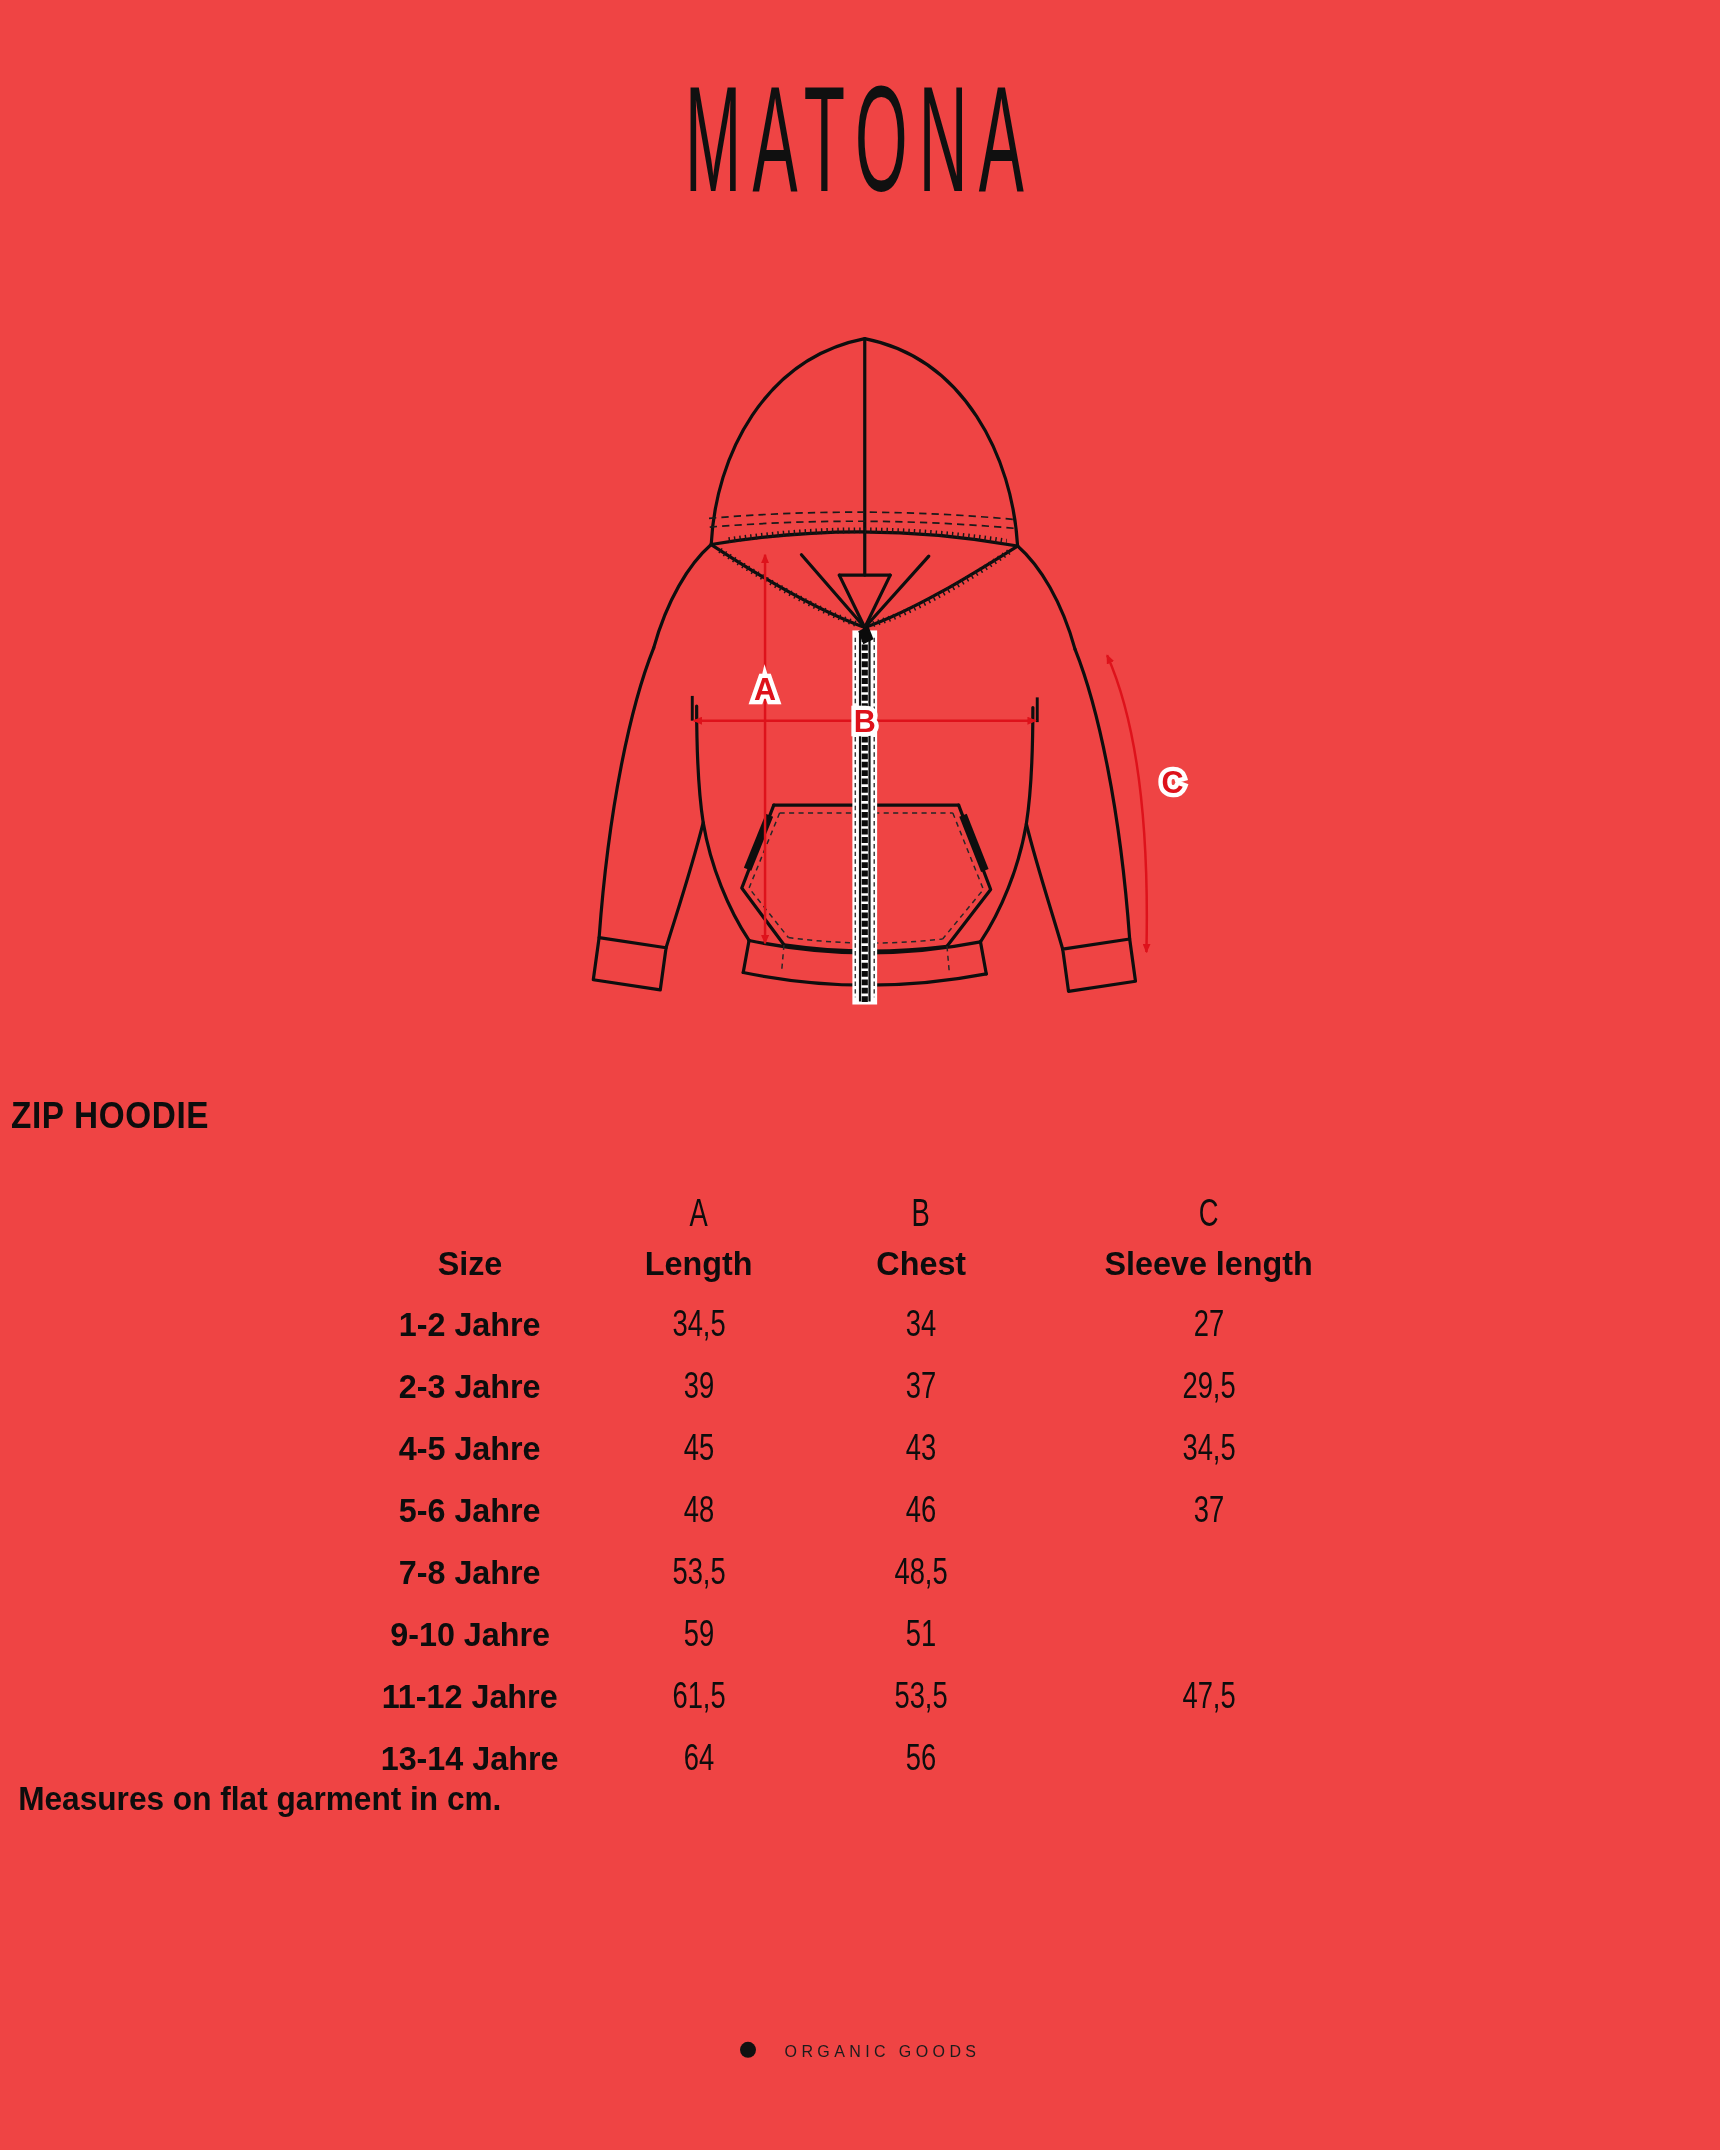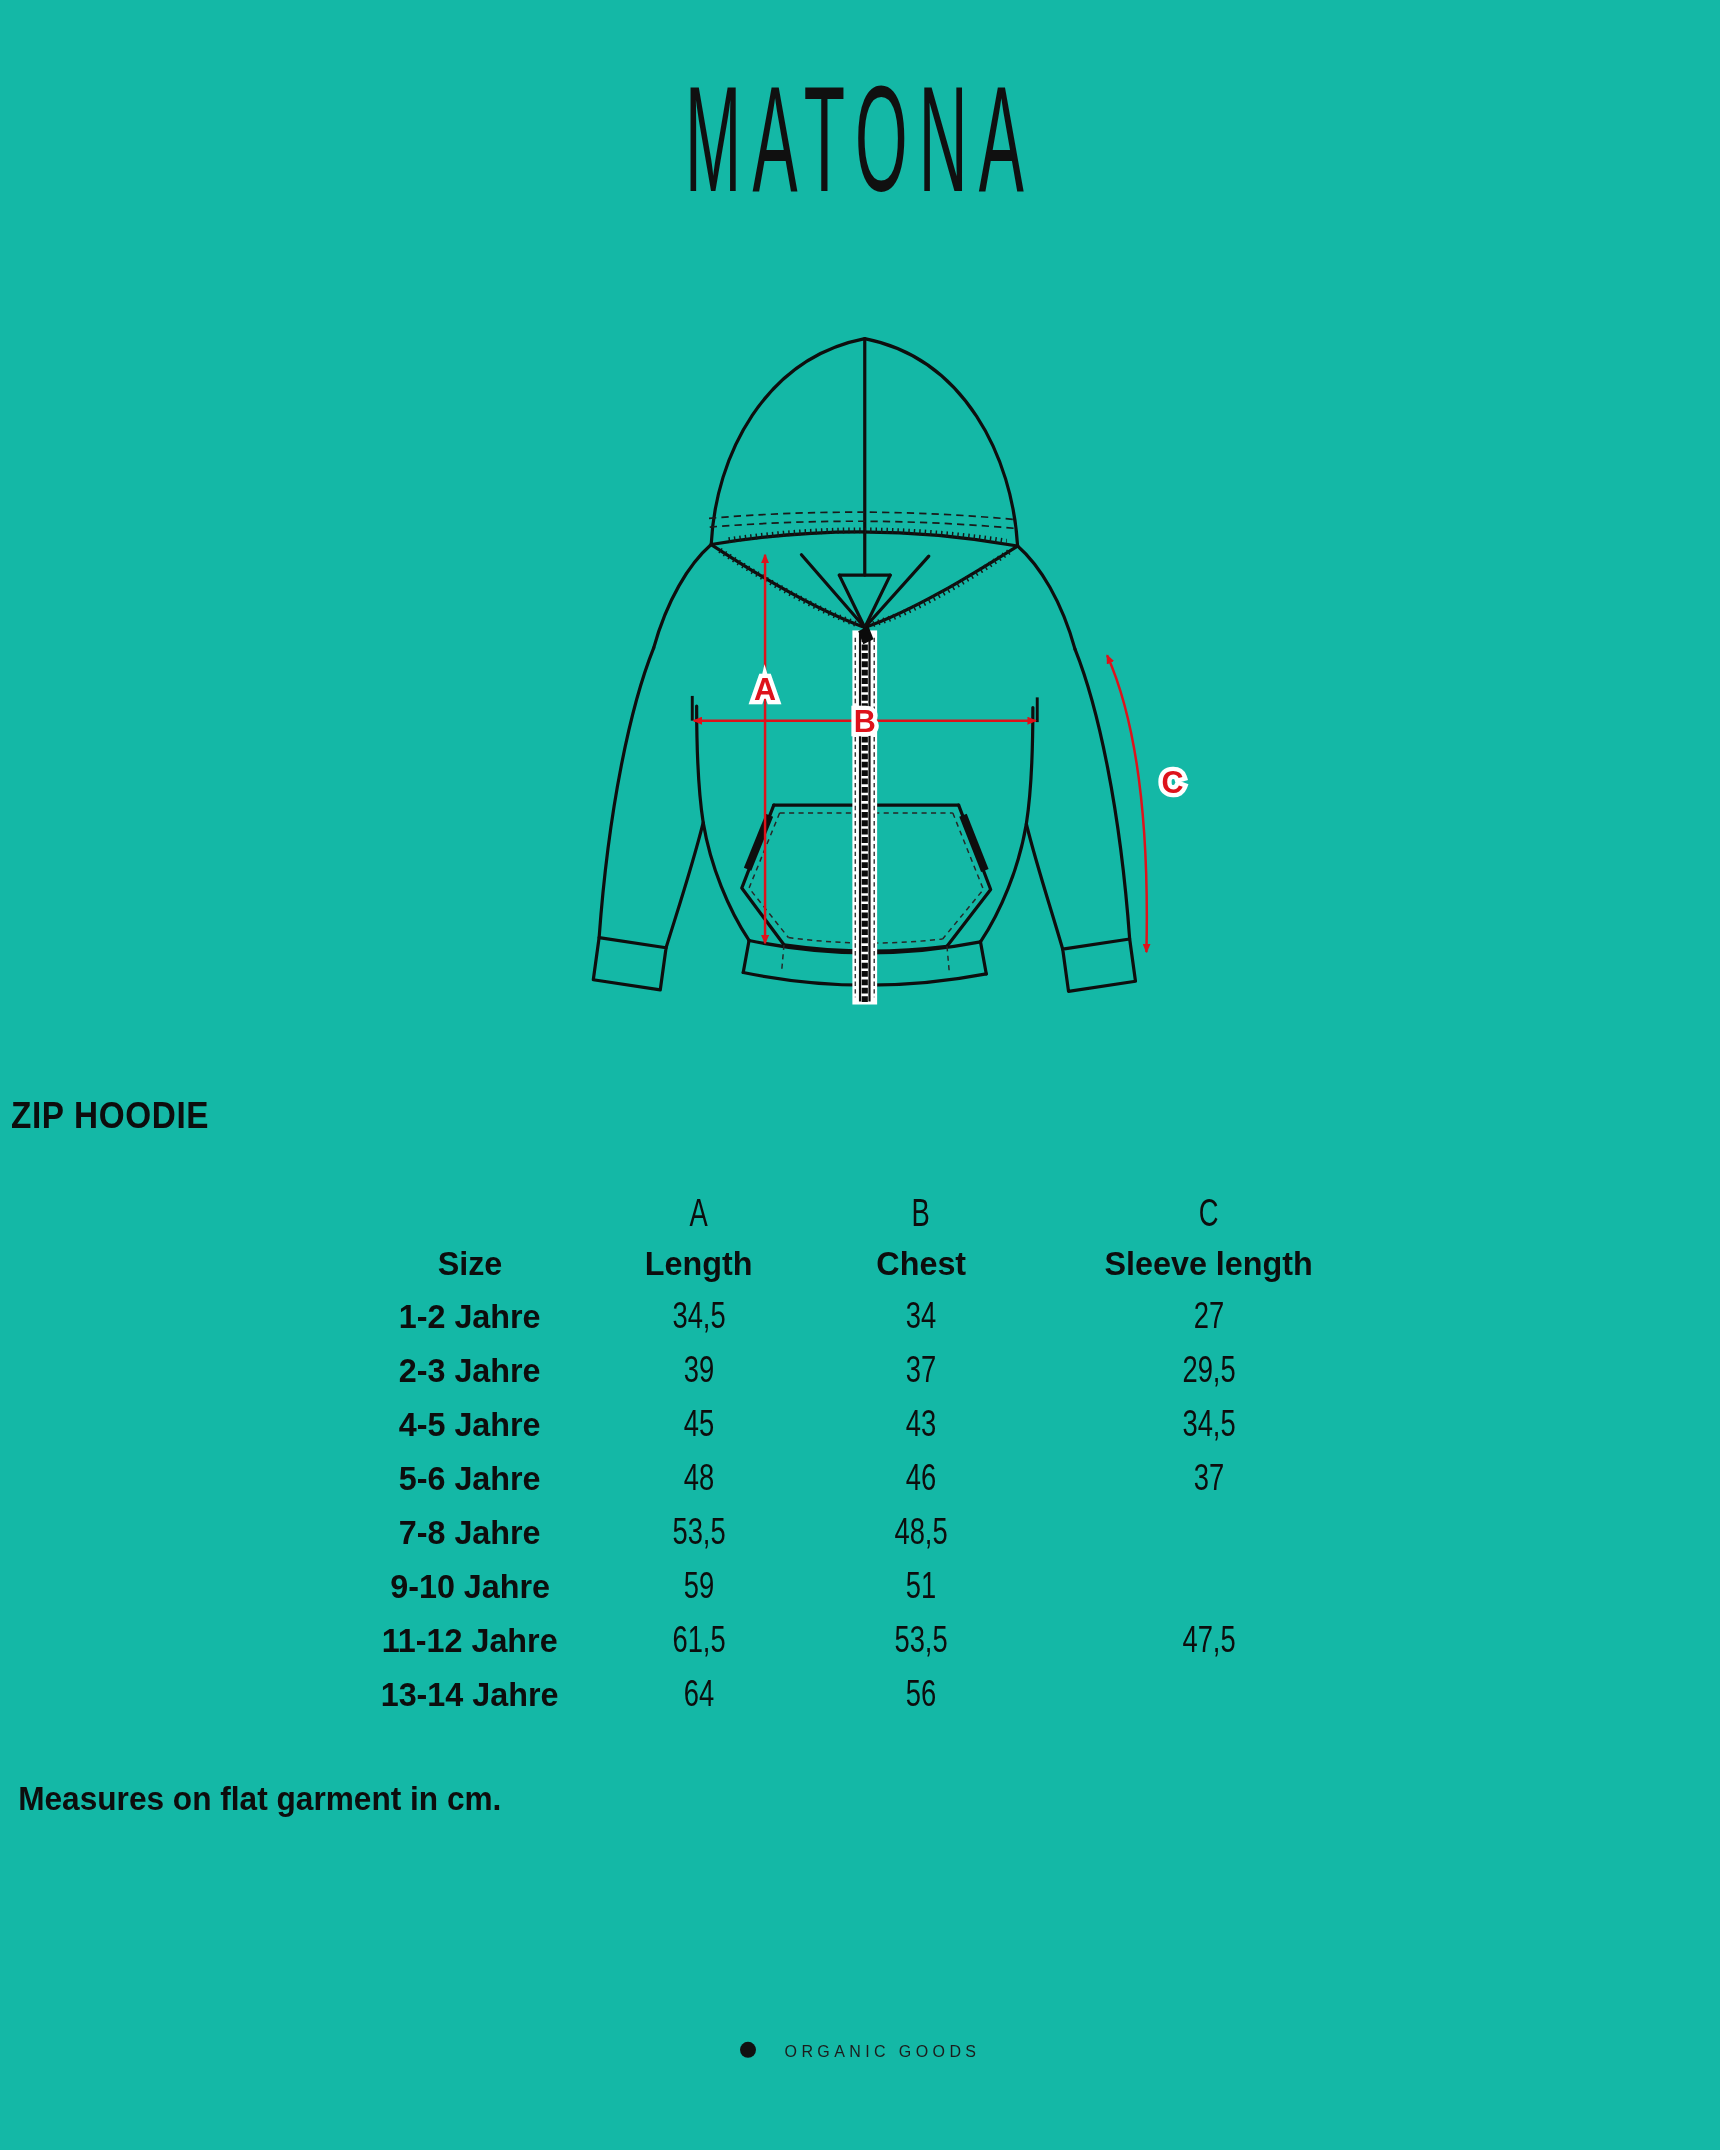--- a/index.html
+++ b/index.html
@@ -1,18 +1,18 @@
 <!DOCTYPE html>
 <html style="--red: #de121b;font-size:11.7px"><head>
 <meta charset="utf-8">
 <style>
   :root { --red:#de121b; --ink:#0d0d0d; }
   html,body{margin:0;padding:0;background:#ffffff;}
   .page{
-    position:relative; width:1720px; height:2151px; background:#14b8a6;
+    position:relative; width:1720px; height:2151px; background:#ef4444;
     font-family:"Liberation Sans", sans-serif; color:var(--ink); overflow:hidden;
   }
   
   .logo{position:absolute; top:64px; left:0; width:100%; text-align:center;}
   .logo span{
     display:inline-block; font-size:150px; font-weight:400; line-height:1;
     letter-spacing:25px; transform:scaleX(0.45); transform-origin:center;
     white-space:nowrap; color:#101010;
   }
   
@@ -36,21 +36,21 @@
   .title{position:absolute; top:1097px; left:0; width:100%; text-align:left;}
   .title span{
     display:inline-block; font-size:37px; font-weight:700; line-height:1;
     transform:scaleX(0.9); transform-origin:center; letter-spacing:0.7px;
   }
   
   .size-table{position:absolute; left:350px; top:1189px; width:1034px;}
   .trow{display:grid; grid-template-columns:240px 218px 226px 350px;}
   .trow.r-letters{height:48px;}
   .trow.r-heads{height:52px;}
-  .trow.r-data{height:54px;}
+  .trow.r-data{height:54px;margin-top:8px;}
   .cell{display:flex; align-items:center; justify-content:center; overflow:visible;}
   .hdr-letter{font-size:38px; font-weight:400; display:inline-block; transform:scaleX(0.72); line-height:1;}
   .hdr-label{font-size:34px; font-weight:700; display:inline-block; transform:scaleX(0.95); line-height:1; white-space:nowrap;}
   .size-label{font-size:34px; font-weight:700; display:inline-block; transform:scaleX(0.95); line-height:1; white-space:nowrap;}
   .num{font-size:36px; font-weight:400; display:inline-block; transform:scaleX(0.76); line-height:1;}
   .note{position:absolute; top:1781px; left:0; width:100%; text-align:left;}
   .note span{display:inline-block; font-size:34px; font-weight:700; transform:scaleX(0.93); line-height:1; white-space:nowrap;}
   
   .footer{position:absolute; top:2044px; left:0; width:100%; text-align:center; white-space:nowrap;}
   .footer .dot{

